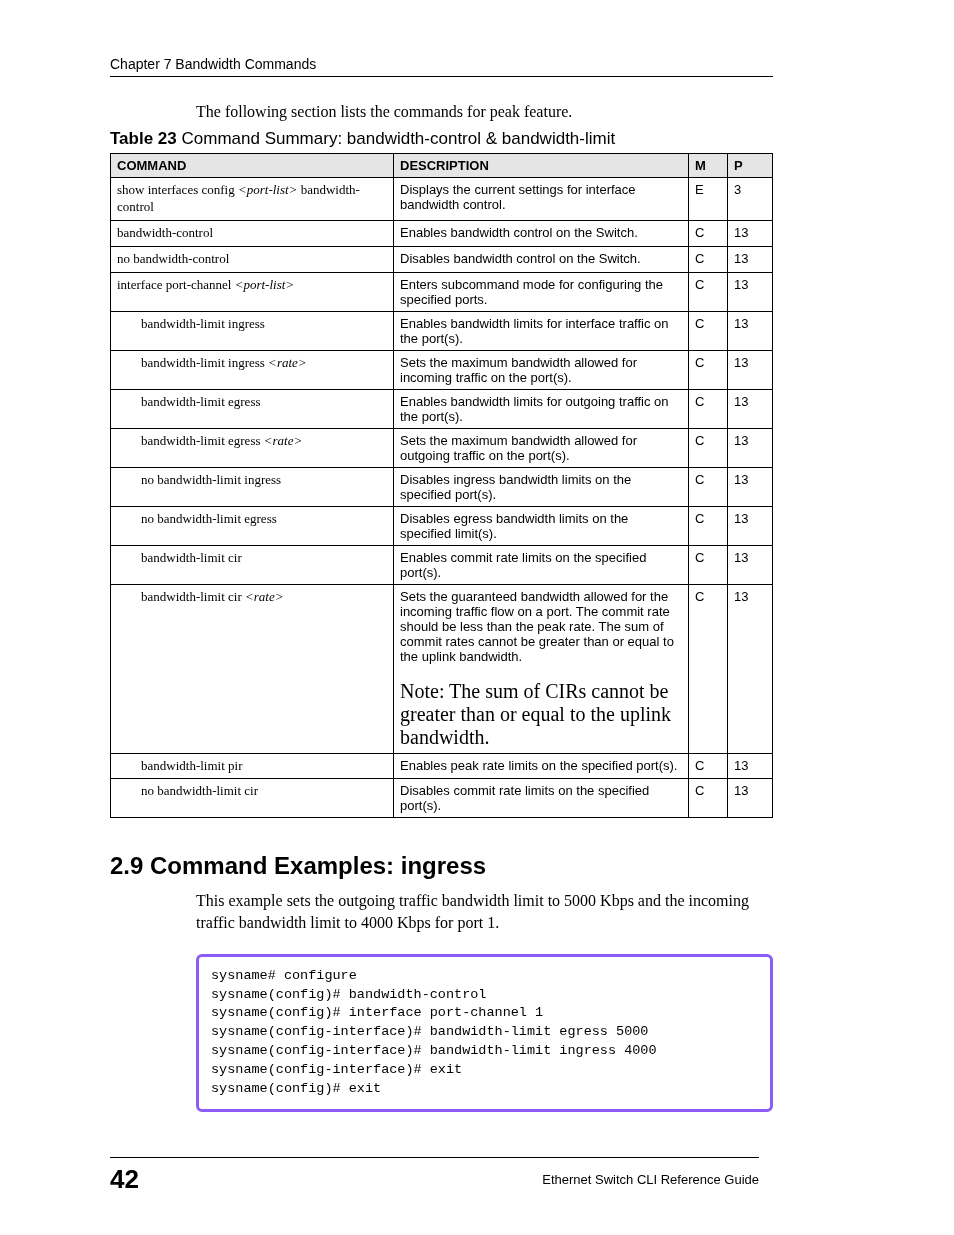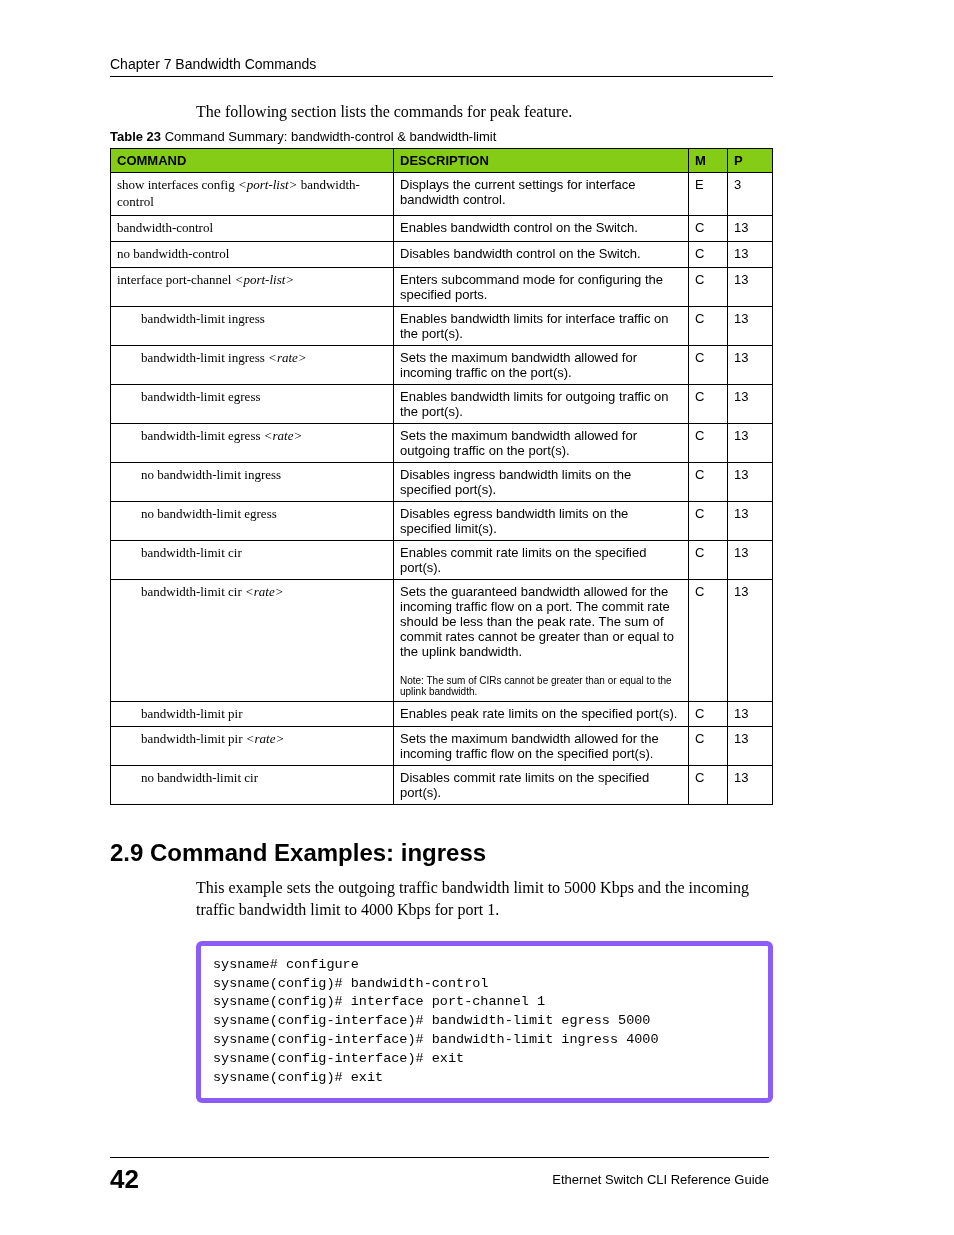--- a/index.html
+++ b/index.html
@@ -24,81 +24,81 @@
     border: none;
     border-top: 1px solid #000;
     margin: 0 0 26px 0;
   }
   .intro {
     font-family: "Times New Roman", Times, serif;
     font-size: 16px;
     margin: 0 0 8px 86px;
   }
   .table-caption {
-    font-size: 13px;
+    font-size: 17px;
     margin: 0 0 4px 0;
   }
   .table-caption b { font-weight: bold; }
   table.cmd {
     border-collapse: collapse;
     width: 100%;
     font-size: 13px;
     margin-bottom: 34px;
   }
   table.cmd th, table.cmd td {
     border: 1px solid #000;
     padding: 4px 6px;
     vertical-align: top;
     text-align: left;
   }
   table.cmd th {
-    background: #84cc16;
+    background: #e5e5e5;
   }
   .col-cmd { width: 270px; }
   .col-m { width: 26px; text-align: center; }
   .col-p { width: 32px; text-align: center; }
   .mono {
     font-family: Liberation Serif, serif;
     font-size: 13px;
     line-height: 1.3;
   }
   .mono .arg { font-style: italic; }
   .indent { padding-left: 24px; }
   .note-text {
-    font-family: Liberation Sans, sans-serif;
-    font-size: 10px;
+    font-family: Liberation Serif, serif;
+    font-size: 20px;
     margin-top: 16px;
   }
   h2.section {
     font-family: Arial, Helvetica, sans-serif;
     font-size: 24px;
     font-weight: bold;
     margin: 0 0 10px 0;
   }
   .section-body {
     font-family: "Times New Roman", Times, serif;
     font-size: 16px;
     margin: 0 0 20px 86px;
     line-height: 1.35;
   }
   .code-box {
-    border: 5px solid #8b5cf6;
+    border: 3px solid #8b5cf6;
     border-radius: 6px;
     padding: 10px 12px;
     margin-left: 86px;
     font-family: "Courier New", Courier, monospace;
     font-size: 13.5px;
     line-height: 1.4;
     white-space: pre;
   }
   .footer {
     position: absolute;
     bottom: 40px;
     left: 110px;
-    right: 94px;
+    right: 104px;
   }
   .footer-rule {
     border: none;
     border-top: 1px solid #000;
     margin: 0 0 6px 0;
   }
   .footer-row {
     display: flex;
     justify-content: space-between;
     align-items: center;
@@ -261,30 +261,20 @@
             <div class="indent"><span>bandwidth-limit pir</span><span class="arg"></span><span></span></div>
           </td>
           <td>
             <div>Enables peak rate limits on the specified port(s).</div>
           </td>
           <td>C</td>
           <td>13</td>
         </tr>
         <tr>
           <td class="mono col-cmd">
-            <div class="indent"><span>bandwidth-limit pir </span><span class="arg">&lt;rate&gt;</span><span></span></div>
-          </td>
-          <td>
-            <div>Sets the maximum bandwidth allowed for the incoming traffic flow on the specified port(s).</div>
-          </td>
-          <td>C</td>
-          <td>13</td>
-        </tr>
-        <tr>
-          <td class="mono col-cmd">
             <div class="indent"><span>no bandwidth-limit cir</span><span class="arg"></span><span></span></div>
           </td>
           <td>
             <div>Disables commit rate limits on the specified port(s).</div>
           </td>
           <td>C</td>
           <td>13</td>
         </tr>
       </tbody>
   </table>

